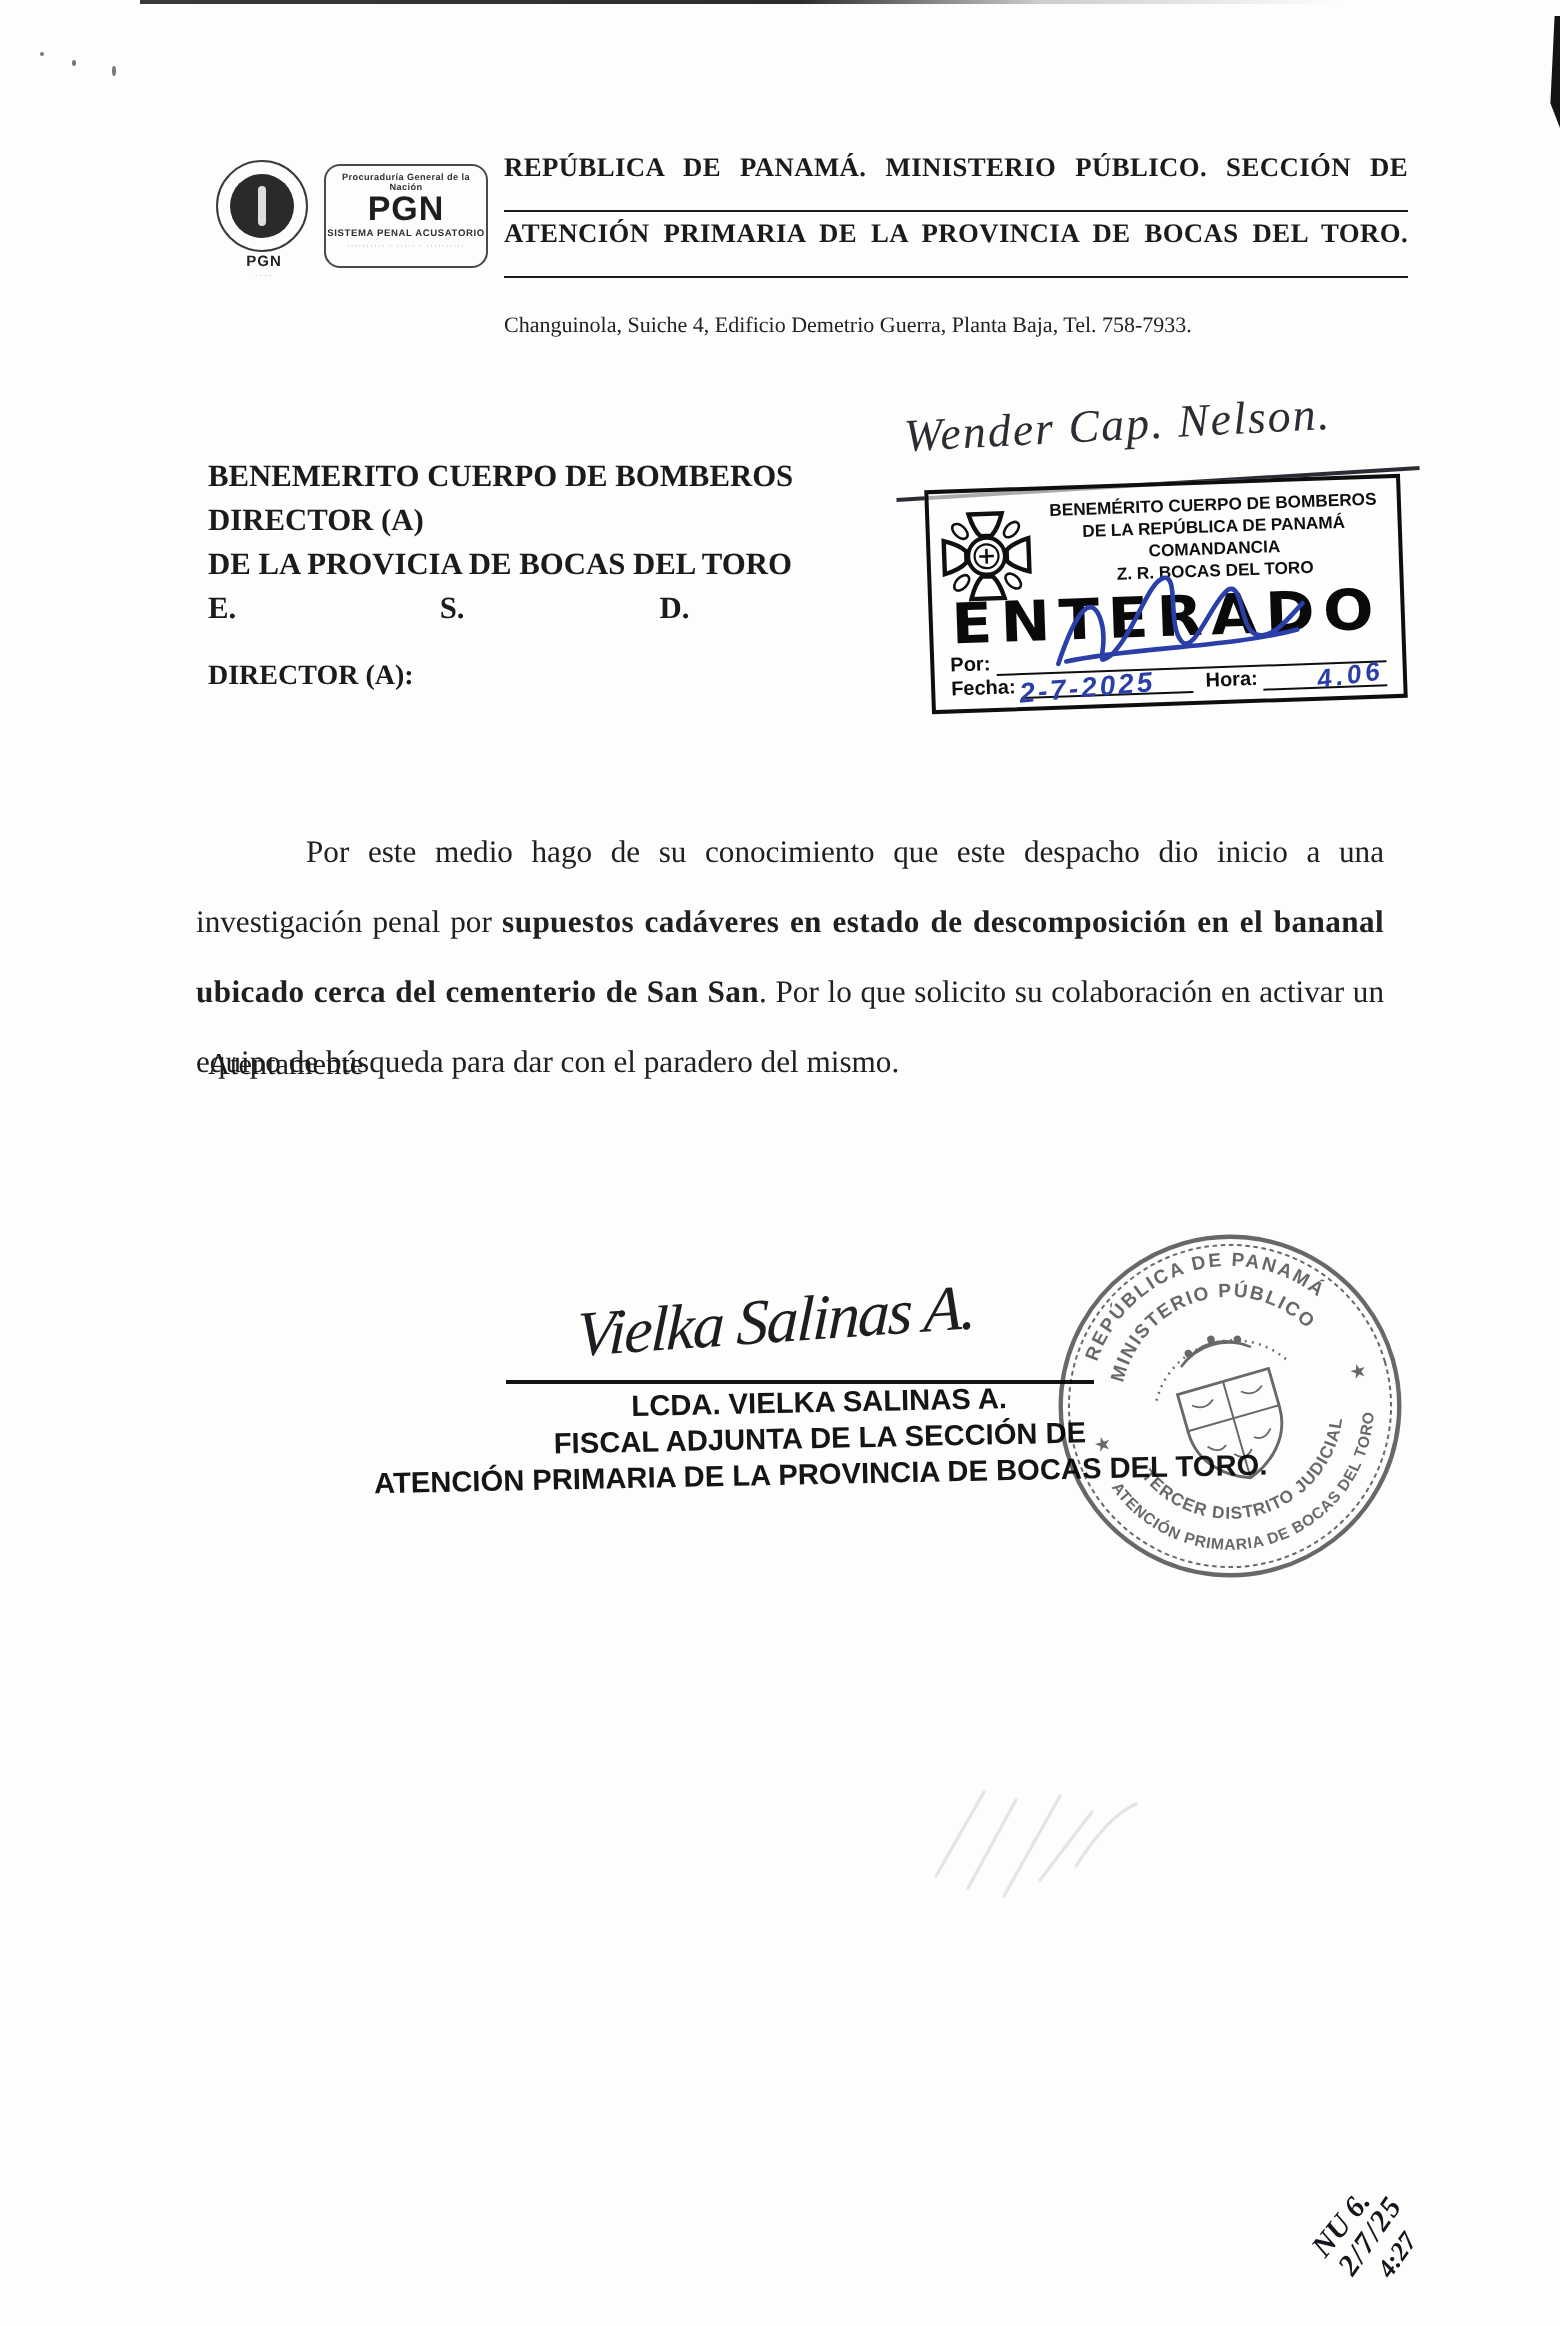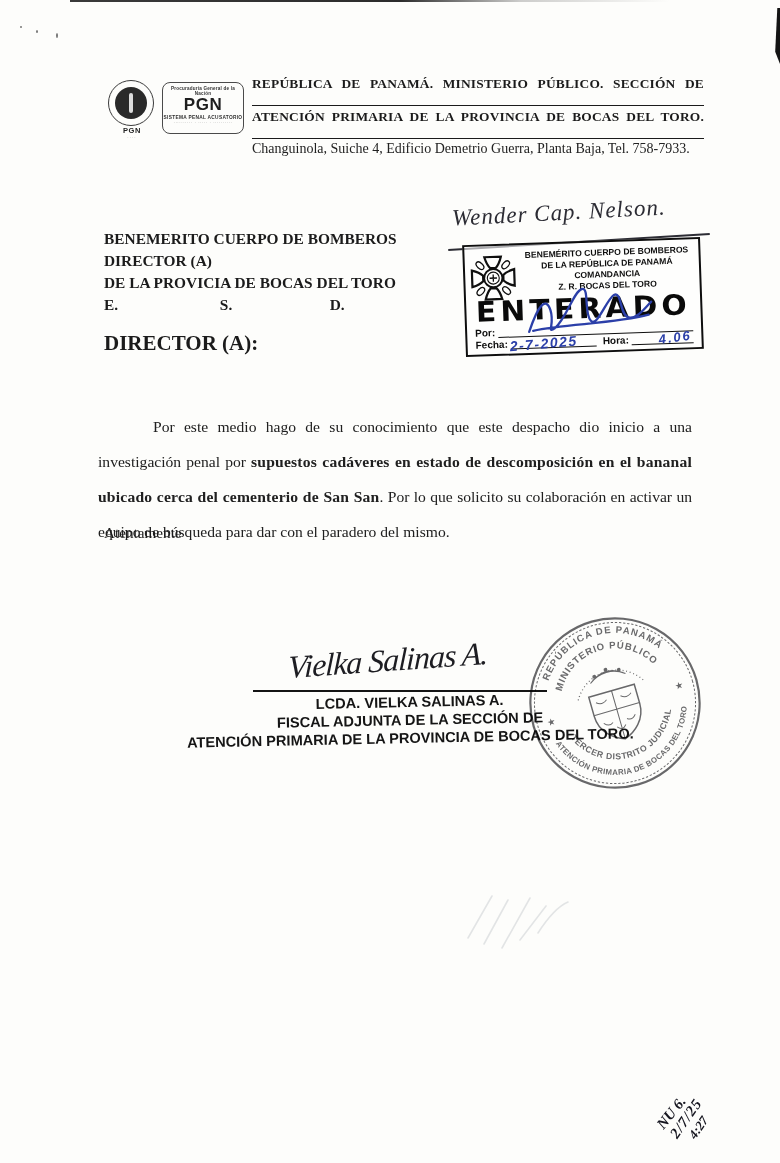--- a/index.html
+++ b/index.html
@@ -25,32 +25,32 @@
   .logo-seal .fine{font-size:4px;color:#999;letter-spacing:1px;}
   .logo-box{position:absolute;left:58px;top:6px;width:82px;height:52px;border:1.2px solid #4a4a4a;
     border-radius:8px;text-align:center;font-family:"Liberation Sans",sans-serif;padding-top:3px;box-sizing:border-box;}
   .logo-box .tiny{font-size:4.6px;font-weight:bold;color:#333;letter-spacing:.2px;}
   .logo-box .big{font-size:17px;font-weight:bold;color:#1e1e1e;line-height:18px;letter-spacing:.5px;}
   .logo-box .sub{font-size:4.8px;font-weight:bold;color:#2e2e2e;letter-spacing:.3px;margin-top:1px;}
   .logo-box .fine{font-size:4px;color:#8a8a8a;letter-spacing:.6px;}
   .lh-text{margin-left:148px;width:452px;}
   .lh-strong{font-weight:bold;font-size:13.4px;line-height:15px;text-align:justify;text-align-last:justify;
     border-bottom:1.6px solid #1b1b1b;padding-bottom:14px;margin-bottom:2.5px;letter-spacing:.2px;}
-  .lh-addr{font-size:14px;margin-top:2px;color:#222;}
+  .lh-addr{font-size:11px;margin-top:18px;color:#222;}
   
   .meta{position:absolute;right:104px;top:153px;text-align:right;font-weight:bold;font-size:14.4px;line-height:21px;}
   
   .hand{font-style:italic;color:#2c2c34;}
   .hand-note{position:absolute;left:452px;top:200px;font-size:23px;transform:rotate(-3deg);letter-spacing:1px;white-space:nowrap;}
   .hand-note-line{position:absolute;left:448px;top:241px;width:262px;height:1.6px;background:#2c2c34;transform:rotate(-3.5deg);}
   
   .recipient{position:absolute;left:104px;top:228px;font-weight:bold;font-size:15.4px;line-height:22px;}
   .esd span{display:inline-block;}
   .esd .w1{width:112px;} .esd .w2{width:106px;}
-  .salutation{position:absolute;left:104px;top:331px;font-weight:bold;font-size:21px;}
+  .salutation{position:absolute;left:104px;top:331px;font-weight:bold;font-size:14px;}
   
   .stamp{position:absolute;left:464px;top:241px;width:238px;height:112px;border:2.6px solid #0e0e0e;
     transform:rotate(-2deg);font-family:"Liberation Sans",sans-serif;box-sizing:border-box;background:rgba(255,255,255,.6);}
   .stamp .emblem{position:absolute;left:5px;top:9px;width:46px;height:46px;}
   .stamp .org{margin:5px 4px 0 54px;text-align:center;font-weight:bold;font-size:8.6px;line-height:11px;color:#0e0e0e;}
   .stamp .status{text-align:center;font-weight:800;font-size:28px;line-height:28px;letter-spacing:4px;
     transform:scaleX(1.06);color:#0a0a0a;margin-top:3px;font-family:"DejaVu Sans","Liberation Sans",sans-serif;}
   .stamp .row{display:flex;align-items:flex-end;margin:0 8px;font-weight:bold;font-size:10px;color:#0e0e0e;}
   .stamp .row .lbl{margin-right:3px;}
   .stamp .fill{flex:1;border-bottom:1.6px solid #0e0e0e;height:11px;}

